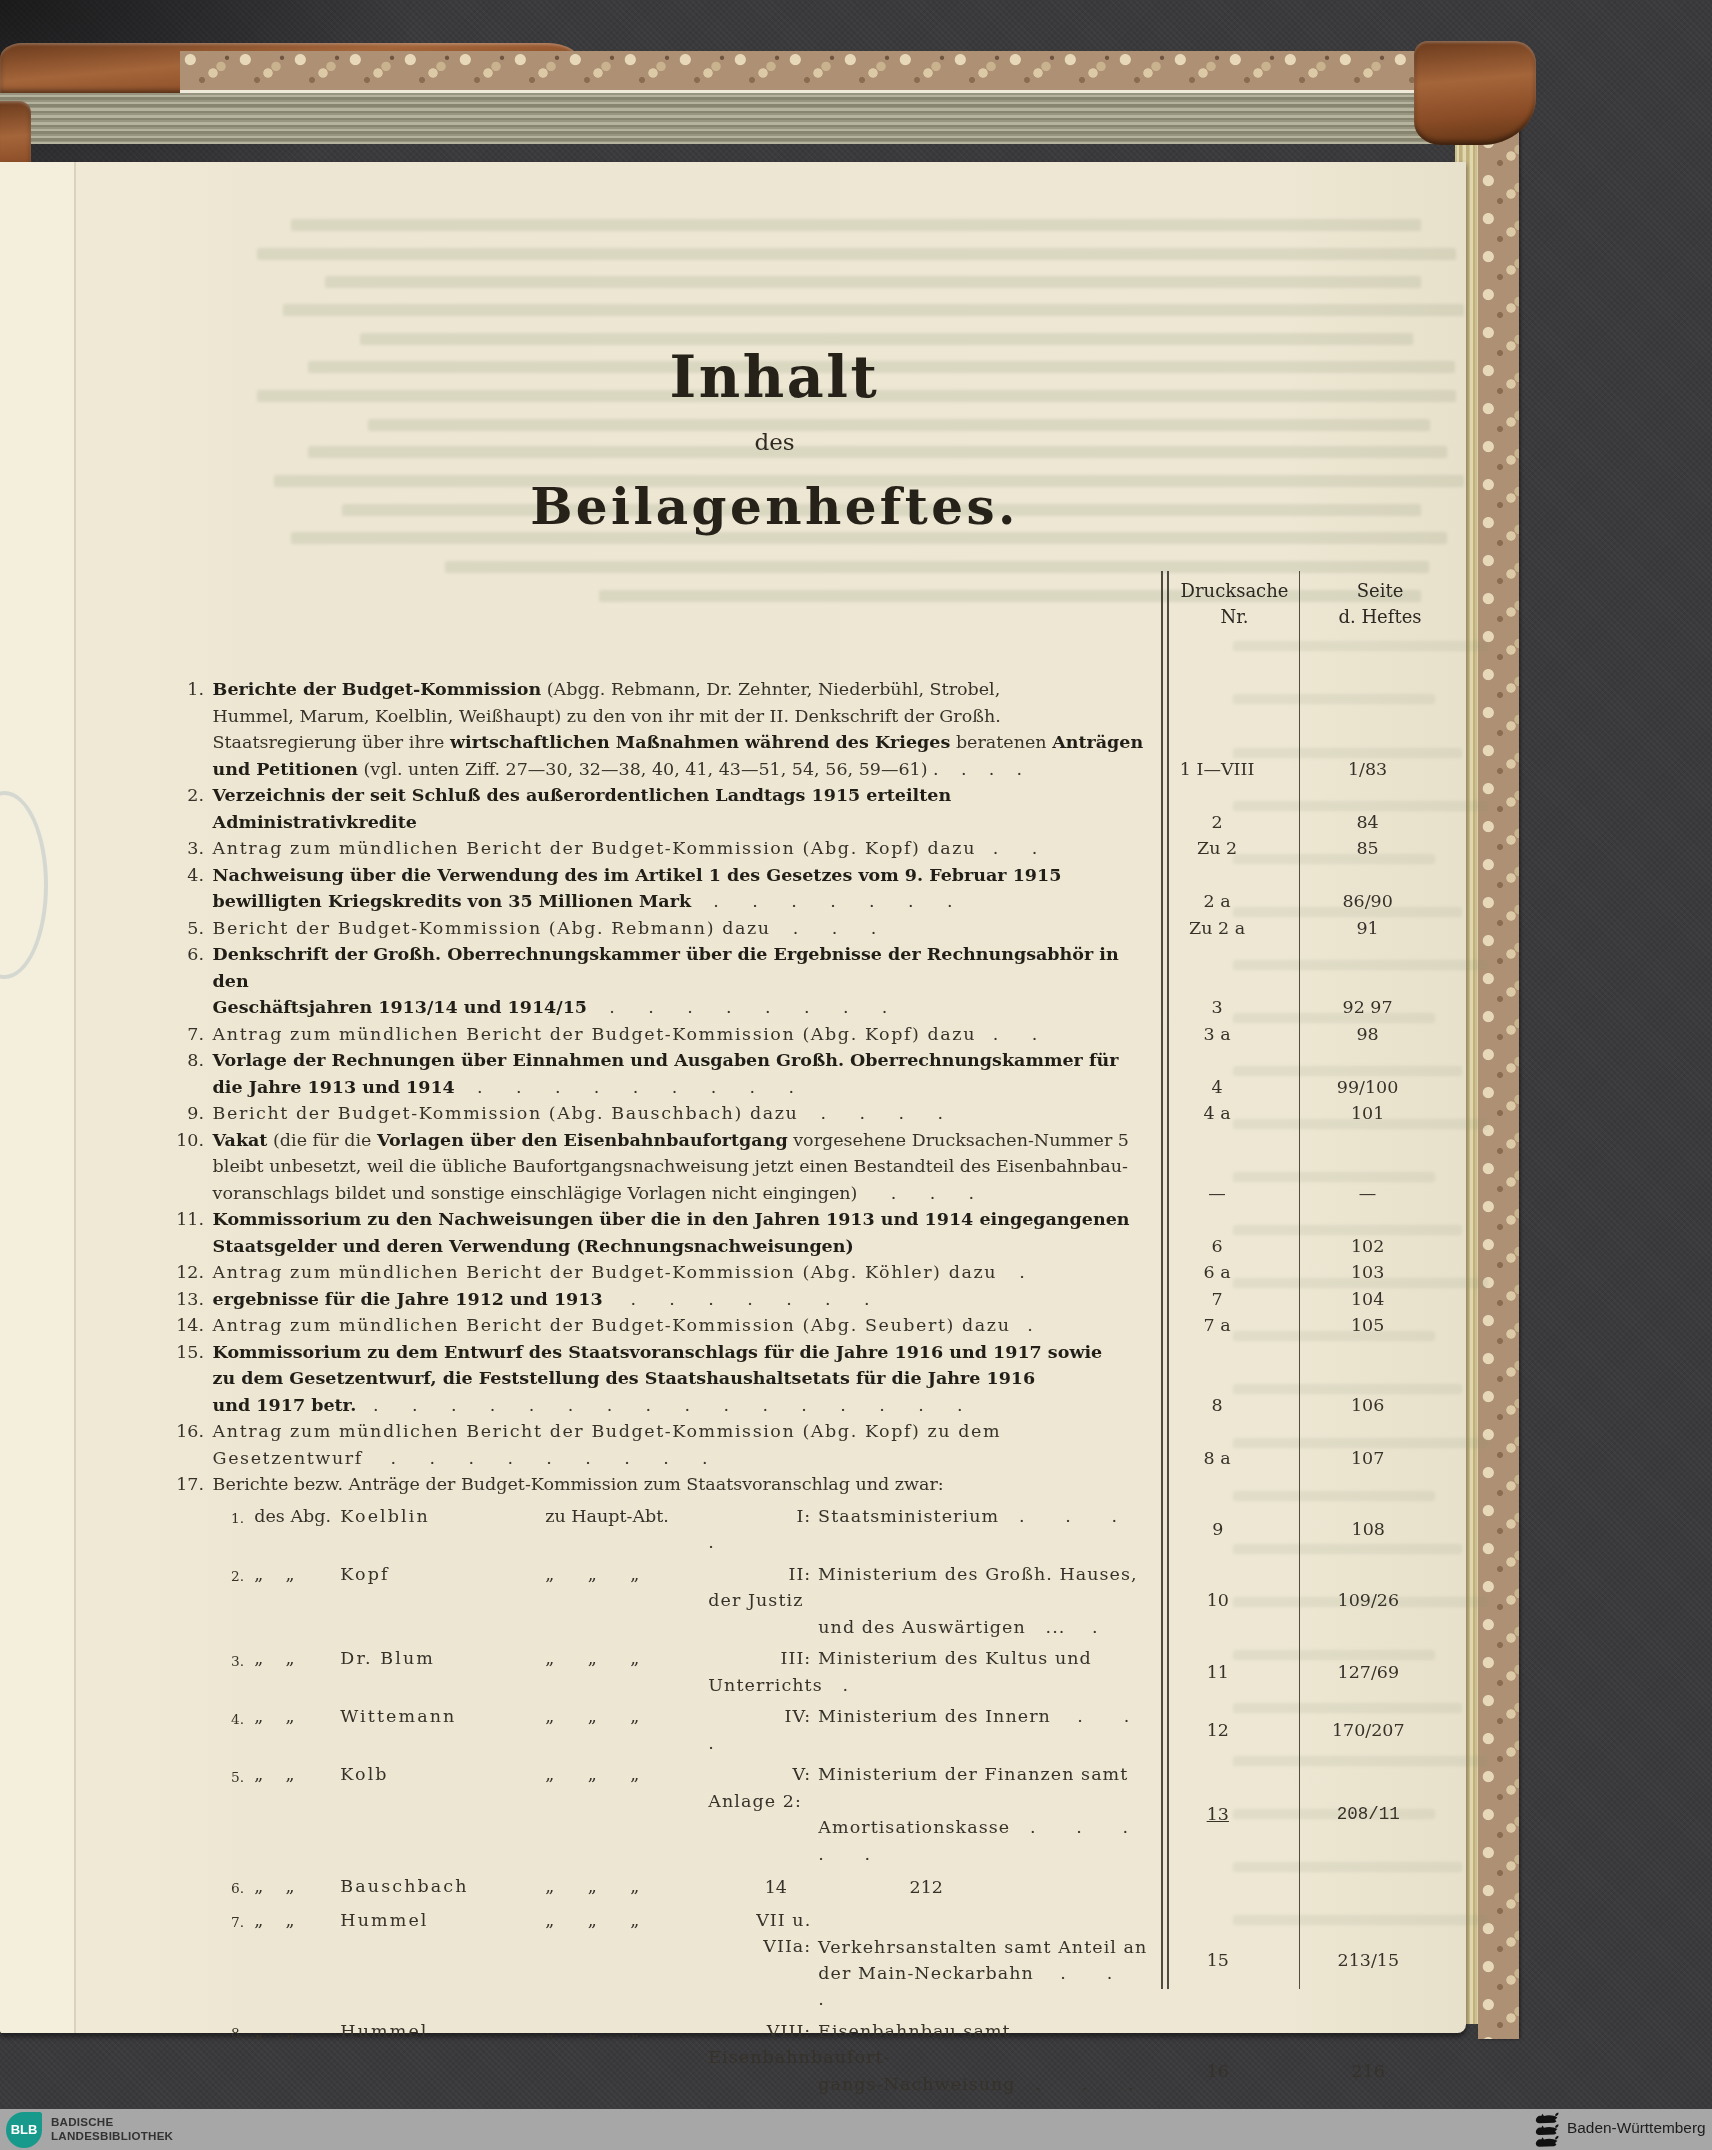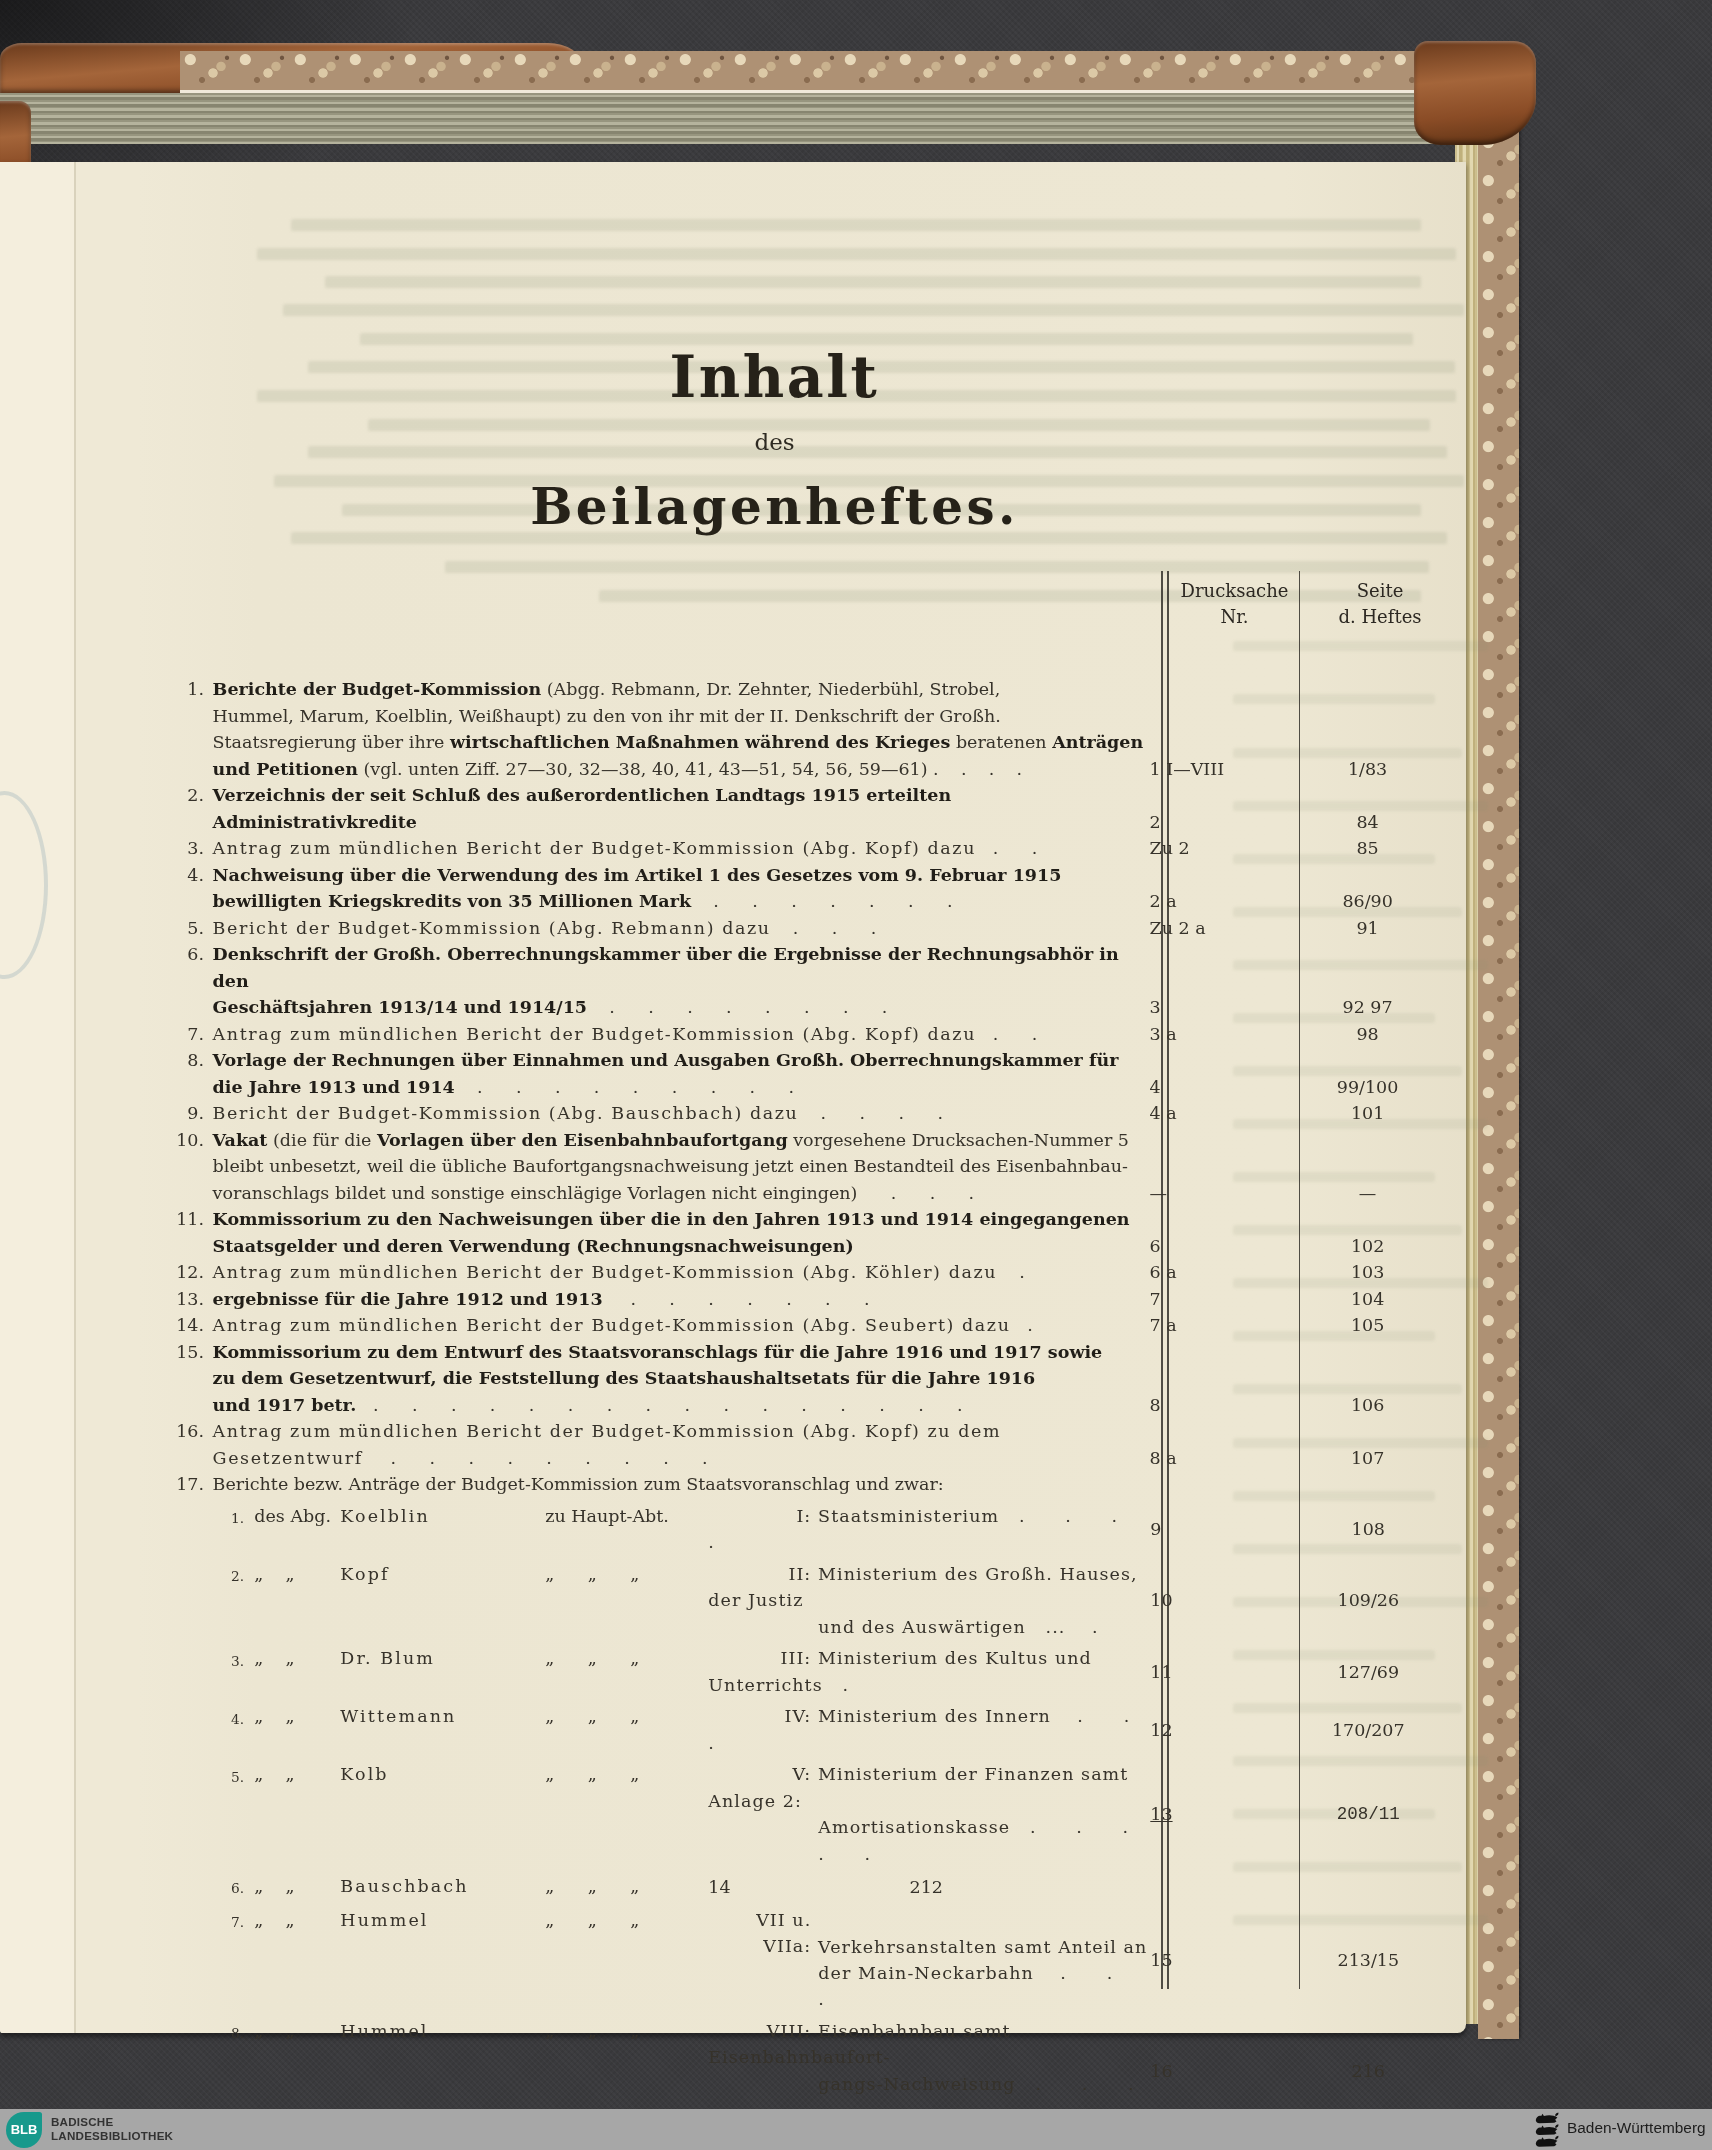--- a/index.html
+++ b/index.html
@@ -70,21 +70,21 @@
   #col-head-1{left:1173px;width:123px;}
   #col-head-2{left:1303px;width:154px;}
   
   #toc{position:absolute;left:165px;top:514px;width:1294px;font-size:17.5px;line-height:26.5px;color:#36322a;}
   .entry{display:flex;align-items:flex-start;}
   .e-num{width:39px;text-align:right;padding-right:8.6px;flex:none;}
   .e-text{width:937px;flex:none;}
   .line{white-space:pre-wrap;}
   .b{font-weight:bold;color:#211e18;}
   .ls{letter-spacing:.09em;}
-  .e-nr{width:135px;flex:none;align-self:flex-end;}
+  .e-nr{width:135px;flex:none;text-align:center;align-self:flex-end;}
   .e-seite{width:166px;flex:none;text-align:center;align-self:flex-end;}
   .sub{display:flex;align-items:flex-start;margin-top:5.1px;}
   .s-num{width:79px;text-align:right;padding-right:10.3px;font-size:13.7px;flex:none;padding-top:2.6px;}
   .s-col1{width:86px;flex:none;white-space:pre;}
   .s-name{width:205px;flex:none;letter-spacing:.12em;}
   .s-col2{width:163px;flex:none;white-space:pre;}
   .s-label{width:442px;flex:none;}
   .s-roman{display:inline-block;width:103px;text-align:right;padding-right:6.8px;}
   .s-cont{padding-left:110px;}
   .s-label .line{letter-spacing:.06em;}

